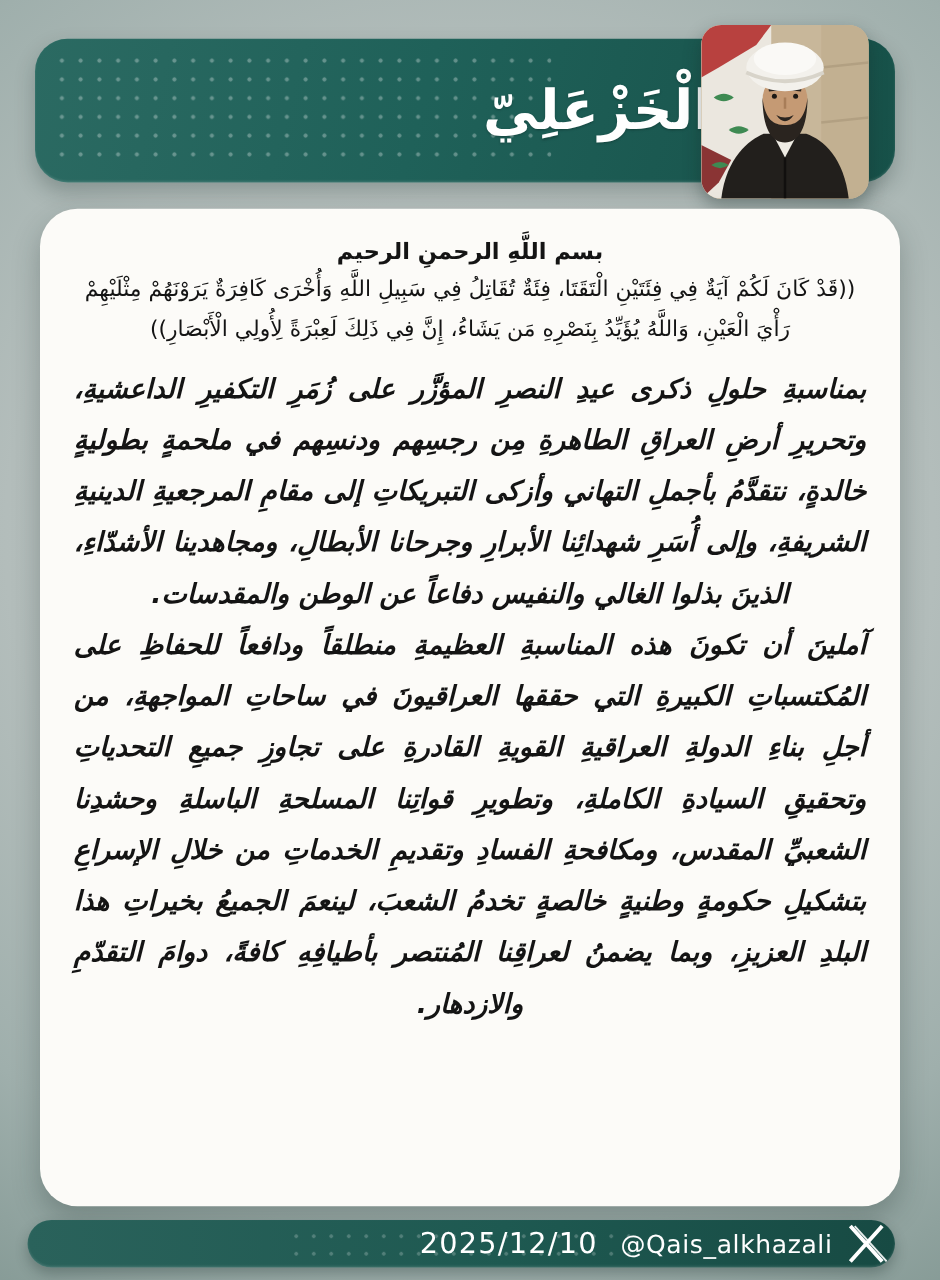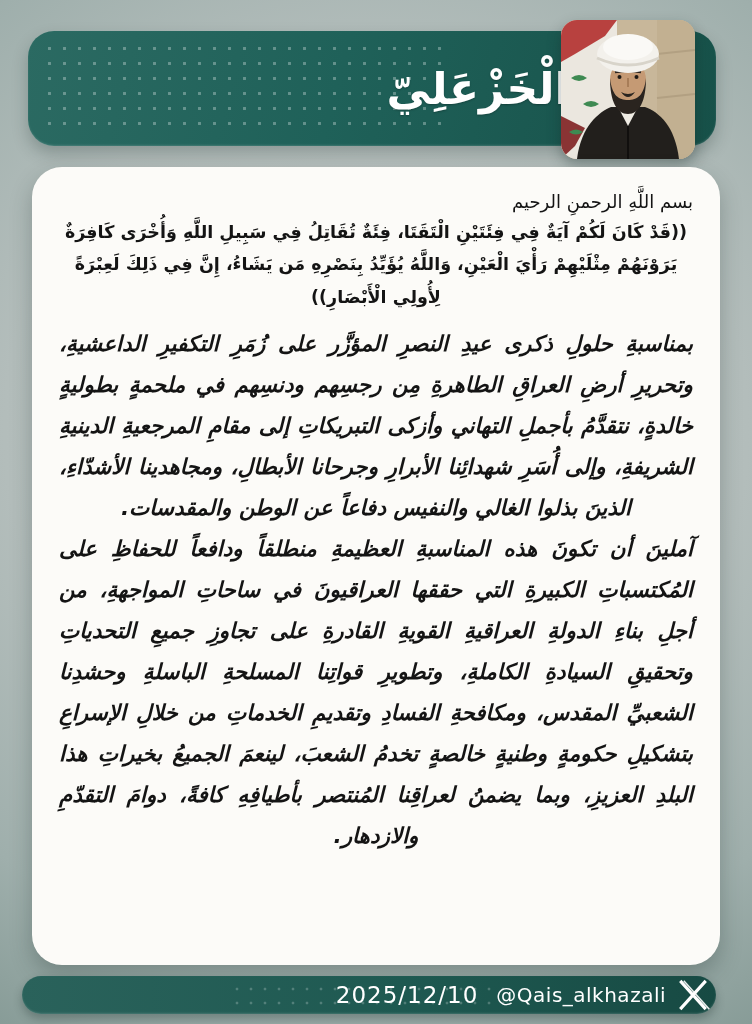--- a/index.html
+++ b/index.html
@@ -41,24 +41,24 @@
 
   
   .card{
     position:absolute;left:32px;top:167px;width:688px;height:798px;
     background:#fcfbf8;border-radius:30px;
     box-shadow:0 10px 22px rgba(25,42,39,.28);
     box-sizing:border-box;padding:22px 27px 18px 27px;
     color:#141414;
   }
   .basmala{
-    text-align:right;font-weight:normal;font-size:18px;margin:2px 0 4px 0;
+    text-align:center;font-weight:bold;font-size:18px;margin:2px 0 4px 0;
   }
   .verse{
-    text-align:center;font-weight:bold;font-size:17.5px;line-height:1.85;
+    text-align:center;font-weight:normal;font-size:17.5px;line-height:1.85;
     margin:0 4px 10px 4px;
   }
   .body-par{
     font-weight:bold;font-size:21.5px;line-height:41px;
     text-align:justify;text-align-last:center;
     margin:0;
     font-style:italic;
   }
 
   

